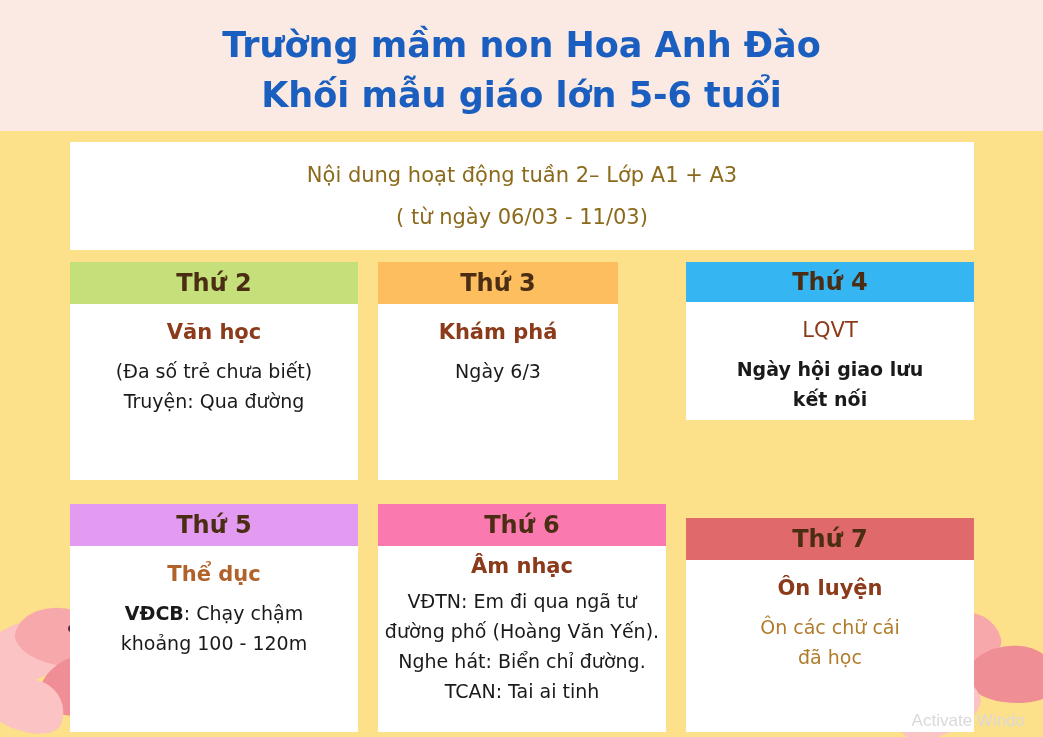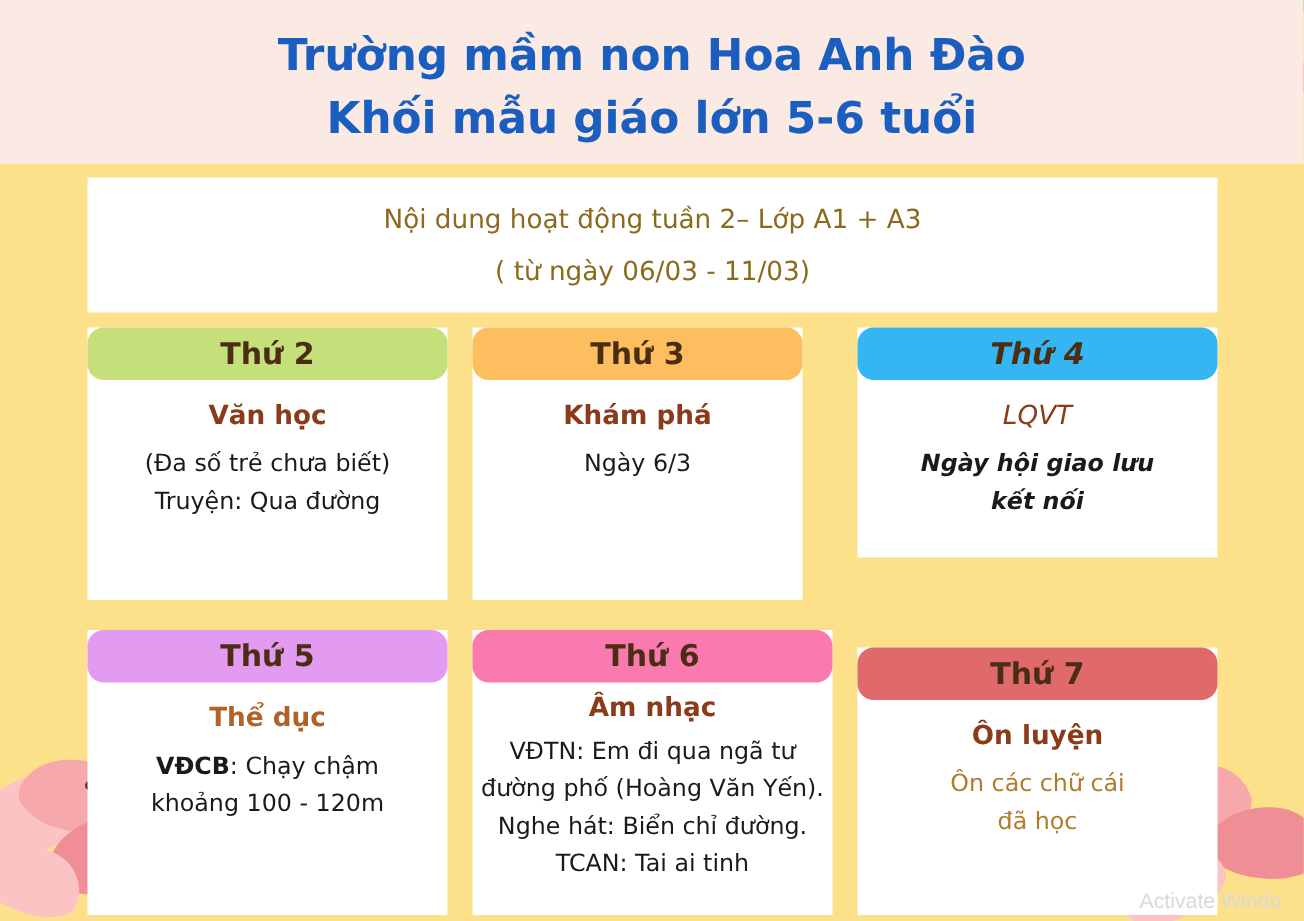--- a/index.html
+++ b/index.html
@@ -103,21 +103,20 @@
   }
   .card-head {
     height: 42px;
     display: flex;
     align-items: center;
     justify-content: center;
     color: #4a2d13;
     font-weight: bold;
     font-size: 24px;
     font-family: "DejaVu Sans", sans-serif;
-    border-radius: 13px;
   }
   .card-body {
     flex: 1;
     padding: 10px 6px 6px 6px;
     text-align: center;
   }
   .subject {
     font-weight: bold;
     font-size: 21px;
     color: #8b3a1a;
@@ -134,22 +133,22 @@
   }
   .detail.brown {
     color: #b07b2a;
   }
   .detail .lead {
     font-weight: bold;
   }
 
   
   #card-mon  { left: 70px;  top: 262px; width: 288px; height: 218px; }
-  #card-tue  { left: 378px; top: 262px; width: 264px; height: 218px; }
-  #card-wed  { left: 686px; top: 262px; width: 288px; height: 184px; font-style: italic; }
+  #card-tue  { left: 378px; top: 262px; width: 240px; height: 218px; }
+  #card-wed  { left: 686px; top: 262px; width: 288px; height: 158px; }
   #card-thu  { left: 70px;  top: 504px; width: 288px; height: 228px; }
   #card-fri  { left: 378px; top: 504px; width: 288px; height: 228px; }
   #card-sat  { left: 686px; top: 518px; width: 288px; height: 214px; }
 
   .watermark {
     position: absolute;
     right: 18px;
     bottom: 6px;
     font-size: 17px;
     color: #d9d9d9;

